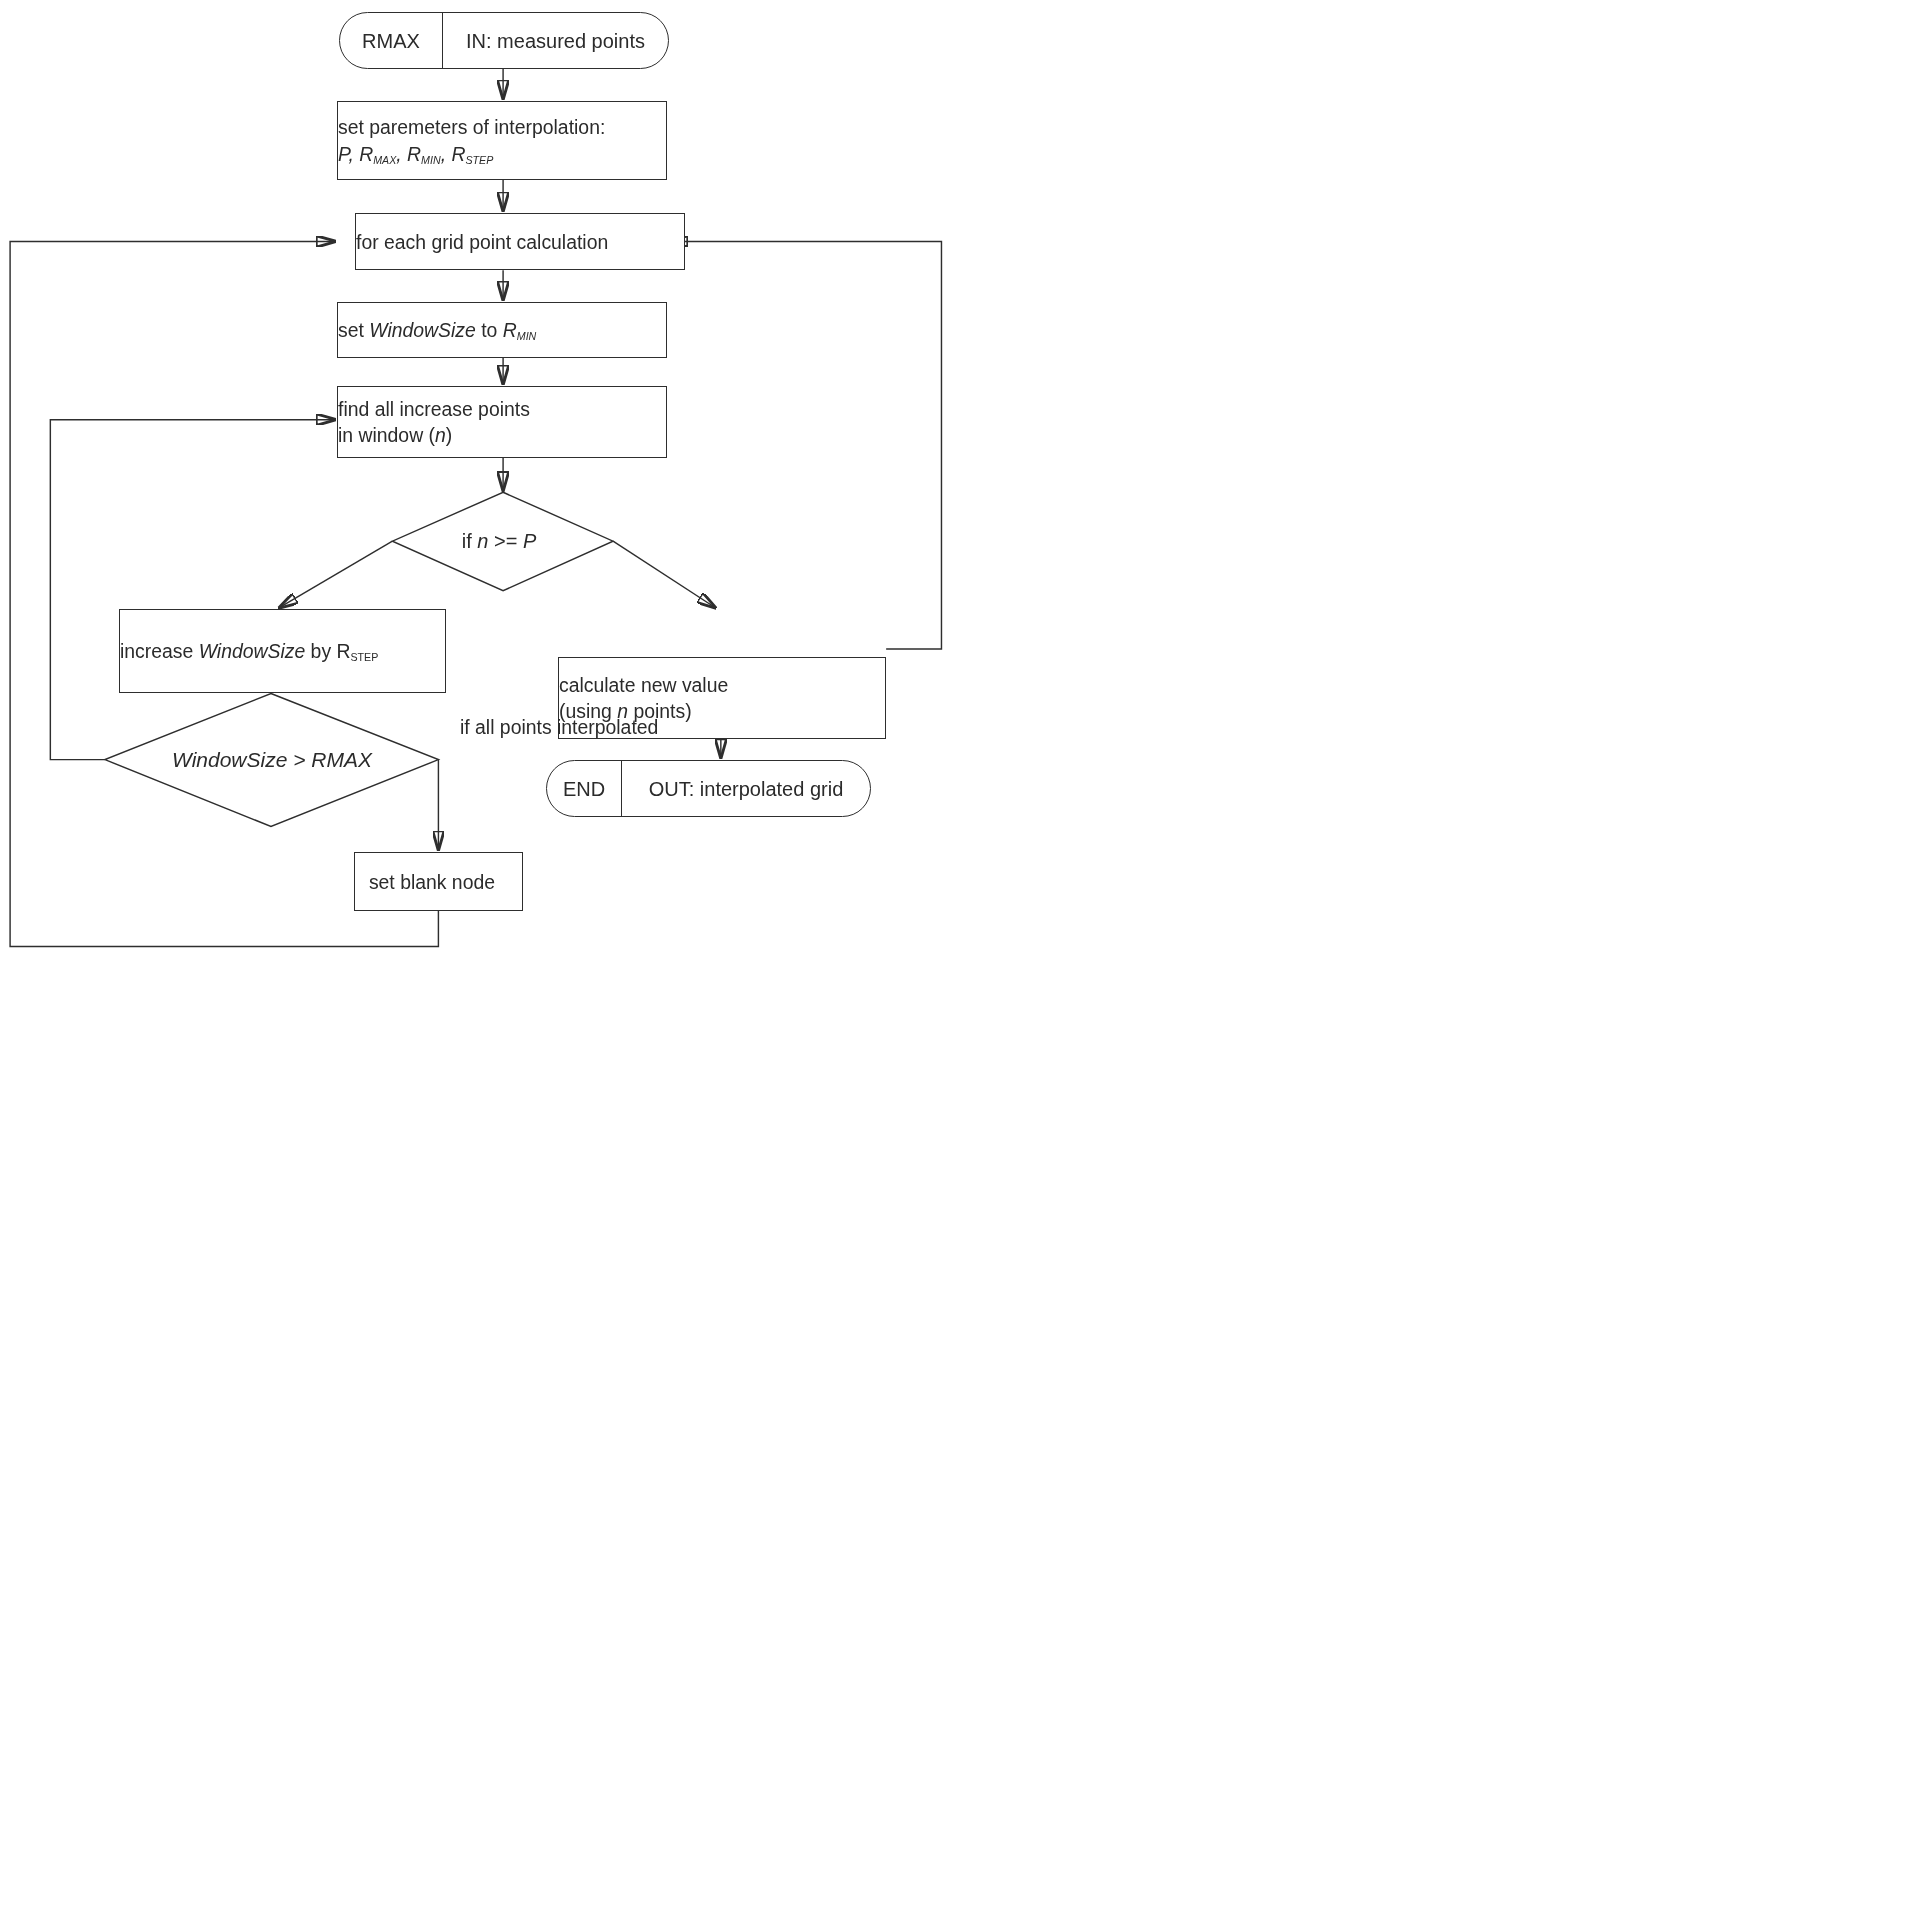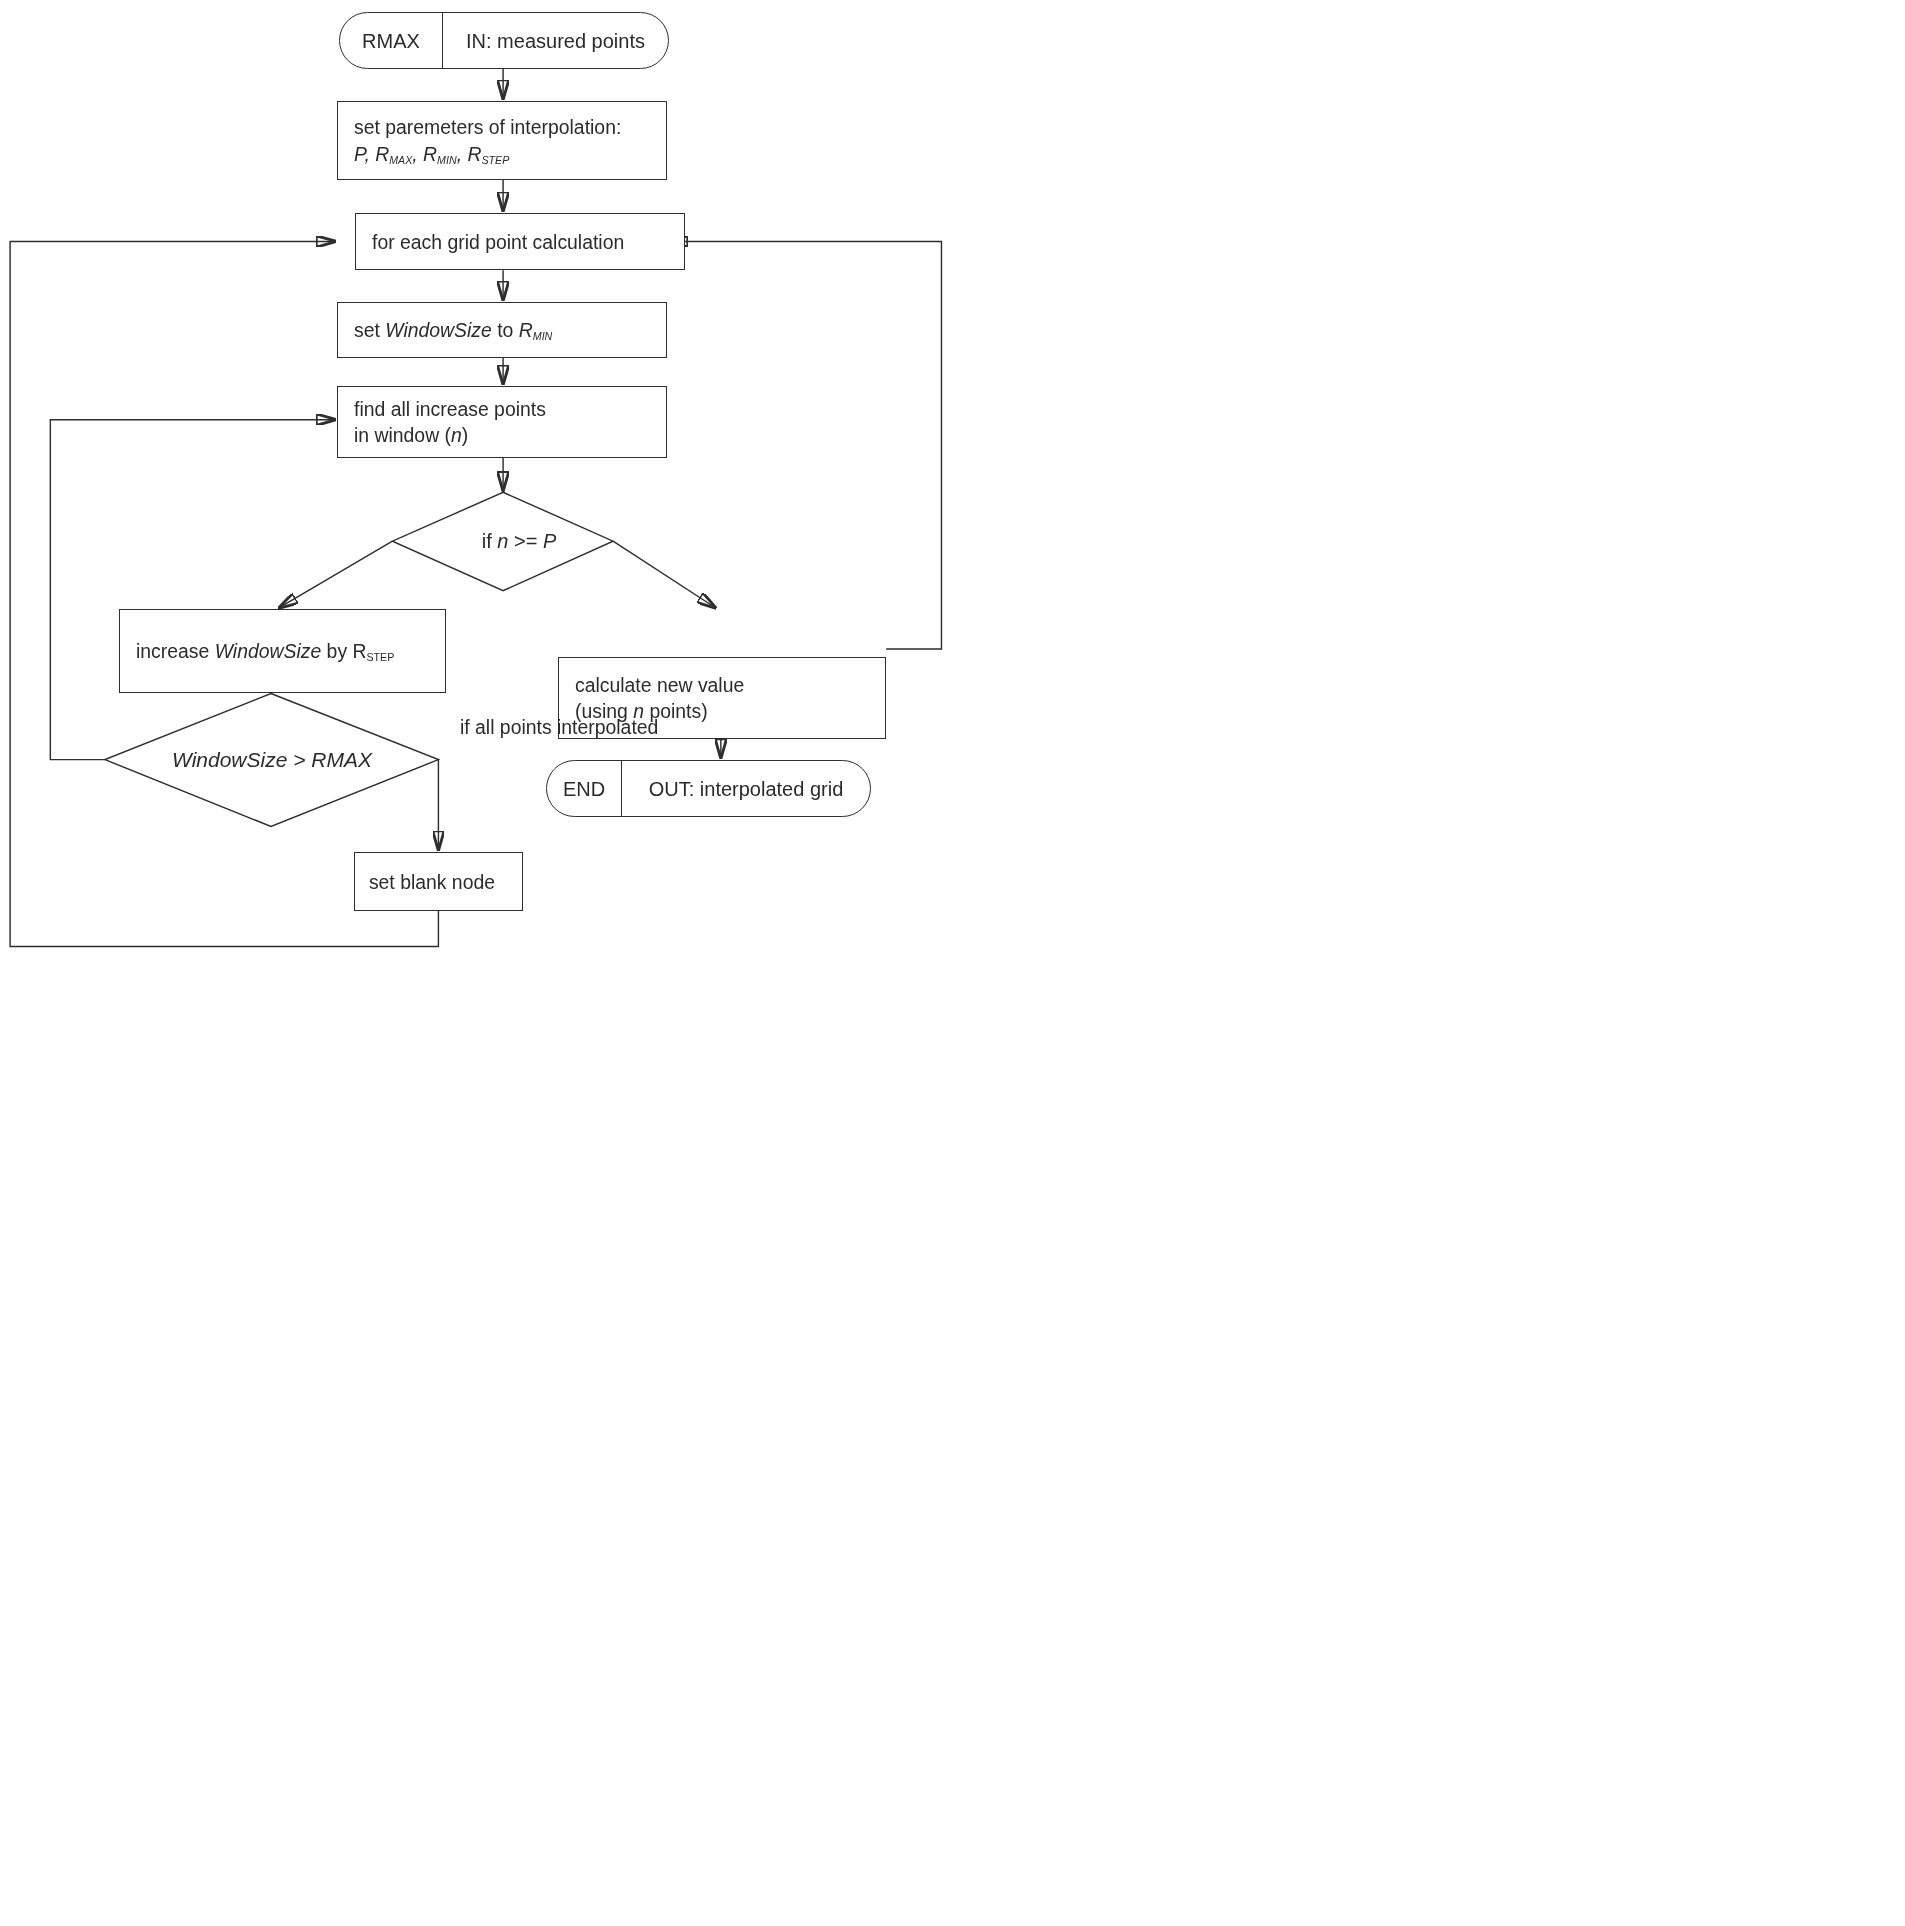--- a/index.html
+++ b/index.html
@@ -36,21 +36,21 @@
     position: absolute;
     box-sizing: border-box;
     background: #ffffff;
     border: 1.4px solid #2e2e2e;
     font-size: 19.4px;
     line-height: 26px;
     display: flex;
     flex-direction: column;
     justify-content: center;
   }
-  .node.box { align-items: flex-start; padding-left: 16px; padding-right: 5.7px; }
+  .node.box { align-items: flex-start; padding-right: 5.7px; }
   .node.box.center { align-items: center; padding-left: 2.9px; padding-right: 16px; }
   .stadium {
     border-radius: 30px;
     flex-direction: row;
     align-items: stretch;
     padding: 0;
   }
   .stadium .sect {
     display: flex;
     align-items: center;
@@ -83,21 +83,21 @@
   #n-start .sect.first { flex: 0 0 102px; }
   #n-params  { left: 337px; top: 101px;  width: 330px; height: 79px; line-height: 27px; }
   #n-foreach { left: 337px; top: 213px;  width: 330px; height: 57px; margin-left: 18px; }
   #n-setwin  { left: 337px; top: 302px;  width: 330px; height: 56px; }
   #n-find    { left: 337px; top: 386px;  width: 330px; height: 72px; }
   #n-incr    { left: 119px; top: 609px;  width: 327px; height: 84px; }
   #n-calc    { left: 558px; top: 609px;  width: 328px; height: 82px; margin-top: 48px; }
   #n-blank   { left: 354px; top: 852px; width: 169px; height: 59px; }
   #n-end     { left: 546px; top: 760px; width: 325px; height: 57px; }
   #n-end .sect.first { flex: 0 0 74px; }
-  #lbl-cond1 { left: 519px; top: 541px; }
+  #lbl-cond1 { left: 499px; top: 541px; }
   #lbl-cond2 { left: 272px; top: 760px; font-size: 21px; }
   #lbl-interp{ left: 460px; top: 716px; width: 255px; }
 </style>
 </head>
 <body>
 
 <div class="canvas">
 
   <svg class="wires" viewBox="0 0 1326 1340" aria-hidden="true">
     <defs>

